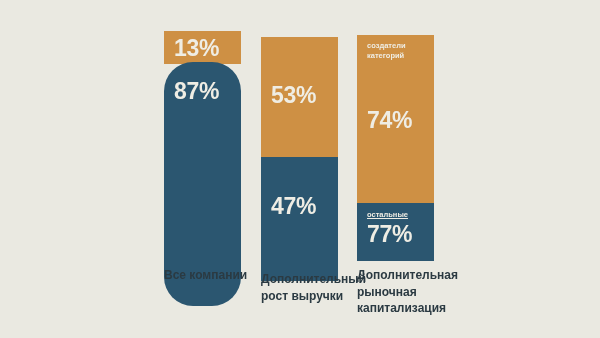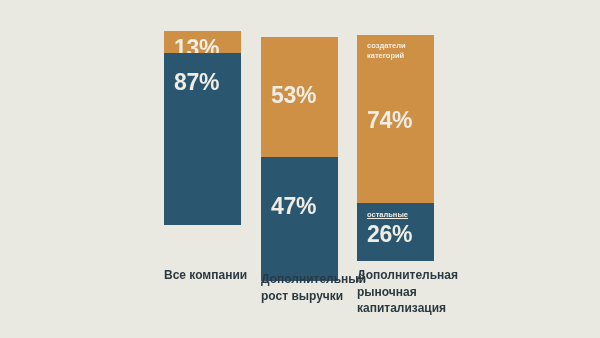--- a/index.html
+++ b/index.html
@@ -65,21 +65,21 @@
 <body>
 
 <div id="stage">
 
   <div class="bar-group" style="left:164px; top:31px; height:230px;">
 
     <div class="bar seg-orange" style="top:0px; height:33px;">
       <span class="value" style="top:6px;">13%</span>
     </div>
 
-    <div class="bar seg-blue" style="top:22px; height:172px;">
+    <div class="bar seg-blue" style="top:31px; height:244px;border-radius:29px;">
       <span class="value" style="top:18px;">87%</span>
     </div>
   </div>
 
   <div class="axis-label" style="left:164px; top:267px; width:92px;">Все компании</div>
 
   <div class="bar-group" style="left:261px; top:37px; height:224px;">
 
     <div class="bar seg-orange" style="top:0px; height:145px;">
       <span class="value" style="top:47px;">53%</span>
@@ -96,21 +96,21 @@
   <div class="bar-group" style="left:357px; top:35px; height:226px;">
 
     <div class="bar seg-orange" style="top:0px; height:168px;">
       <span class="caption" style="top:6px;">создатели
 категорий</span>
       <span class="value" style="top:74px;">74%</span>
     </div>
 
     <div class="bar seg-blue" style="top:168px; height:58px;">
       <span class="caption" style="top:7px;text-decoration:underline;">остальные</span>
-      <span class="value" style="top:20px;">26%</span>
+      <span class="value" style="top:20px;">77%</span>
     </div>
   </div>
 
   <div class="axis-label" style="left:357px; top:267px; width:96px;">Дополнительная
 рыночная
 капитализация</div>
 
 </div>
 
 </body></html>

